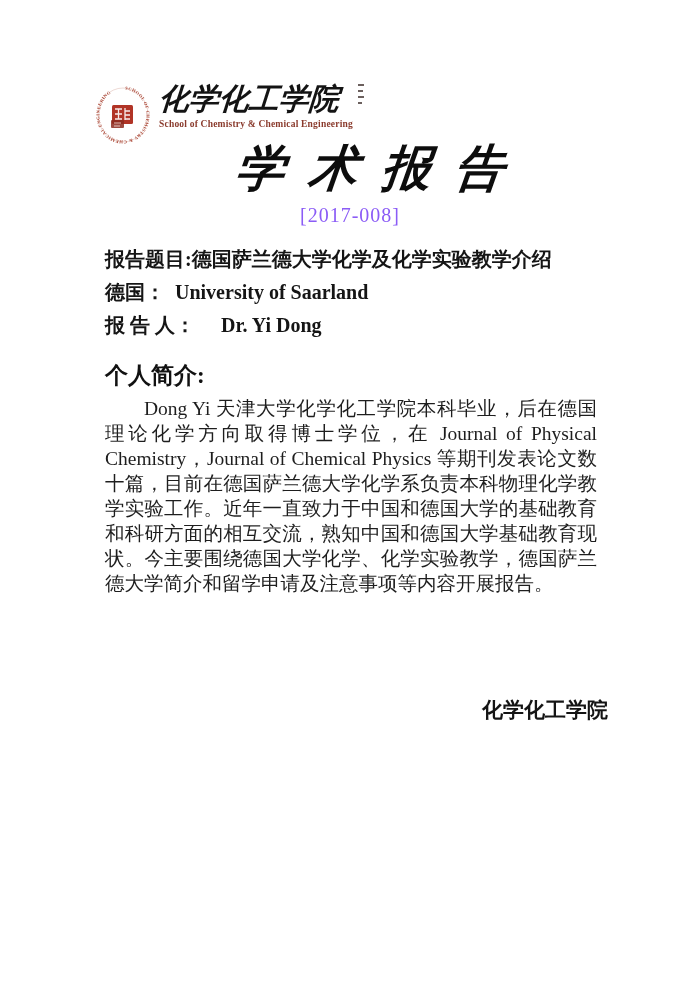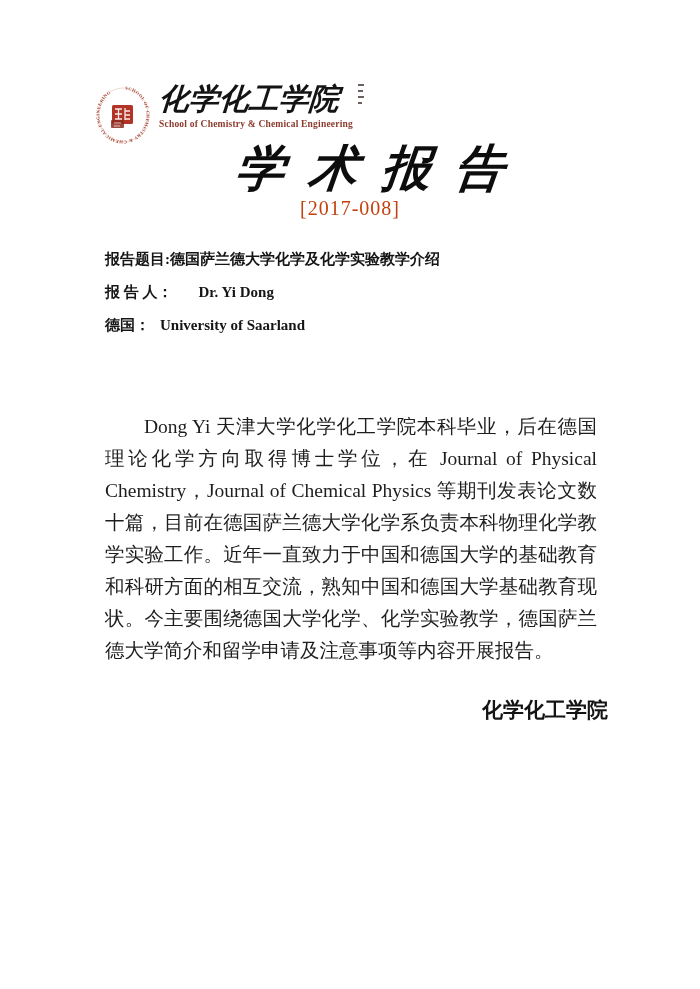--- a/index.html
+++ b/index.html
@@ -39,33 +39,33 @@
   .doc-title{
     position:absolute;left:150px;top:136px;width:440px;
     text-align:center;
     font-size:49px;font-weight:900;font-style:italic;
     letter-spacing:24px;padding-left:24px;box-sizing:border-box;
     color:#0d0d0d;
     transform:skewX(-6deg);
     white-space:nowrap;
   }
   .doc-number{
-    position:absolute;left:150px;top:197px;width:400px;
-    text-align:center;font-size:20px;color:#c2410c;letter-spacing:1px;
+    position:absolute;left:150px;top:204px;width:400px;
+    text-align:center;font-size:20px;color:#8b5cf6;letter-spacing:1px;
   }
   
-  .meta{position:absolute;left:105px;top:243px;line-height:33px;font-size:15px;font-weight:bold;color:#151515;}
+  .meta{position:absolute;left:105px;top:243px;line-height:33px;font-size:20px;font-weight:bold;color:#151515;}
   .meta .row{white-space:nowrap;}
   .meta .gap{display:inline-block;width:26px;}
   .meta .gap-sm{display:inline-block;width:10px;}
   
   .bio-heading{position:absolute;left:105px;top:360px;font-size:23px;font-weight:bold;color:#111;}
   .bio-para{
-    position:absolute;left:105px;top:411px;width:492px;
-    font-size:19.5px;line-height:32px;text-align:justify;
+    position:absolute;left:105px;top:396px;width:492px;
+    font-size:19.5px;line-height:25px;text-align:justify;
     text-indent:2em;color:#1e1e1e;
   }
   
   .schedule{position:absolute;left:105px;top:580px;font-size:19px;line-height:26px;color:#1a1a1a;}
   .schedule div{white-space:pre-wrap;}
   
   .signature{
     position:absolute;right:45px;top:696px;width:220px;
     text-align:center;font-size:21px;font-weight:bold;
     line-height:29.5px;color:#141414;
@@ -95,24 +95,25 @@
       <div class="logo-en">School of Chemistry &amp; Chemical Engineering</div>
       <div class="side-mark"></div>
     </div>
   </header>
 
   <div class="doc-title">学术报告</div>
   <div class="doc-number">[2017-008]</div>
 
   <section class="meta">
     <div class="row">报告题目:德国萨兰德大学化学及化学实验教学介绍</div>
+    <div class="row"><span>德国：</span><span class="gap-sm"></span><span>University of Saarland</span></div>
     <div class="row"><span>报 告 人：</span><span class="gap"></span><span>Dr. Yi Dong</span></div>
-    <div class="row"><span>德国：</span><span class="gap-sm"></span><span>University of Saarland</span></div>
   </section>
 
+  <h2 class="bio-heading" style="margin:0;">个人简介:</h2>
   <p class="bio-para" style="margin:0;">Dong Yi 天津大学化学化工学院本科毕业，后在德国理论化学方向取得博士学位，在 Journal of Physical Chemistry，Journal of Chemical Physics 等期刊发表论文数十篇，目前在德国萨兰德大学化学系负责本科物理化学教学实验工作。近年一直致力于中国和德国大学的基础教育和科研方面的相互交流，熟知中国和德国大学基础教育现状。今主要围绕德国大学化学、化学实验教学，德国萨兰德大学简介和留学申请及注意事项等内容开展报告。</p>
 
 
   <footer class="signature">
     <div>化学化工学院</div>
   </footer>
 
 </div>
 
 </body></html>

